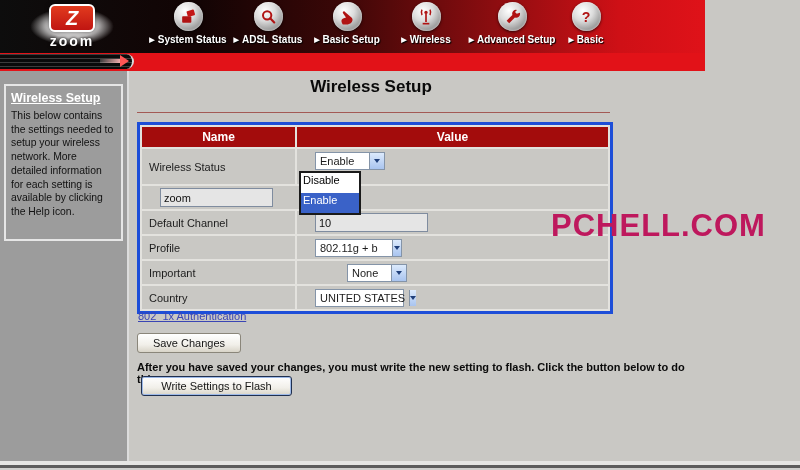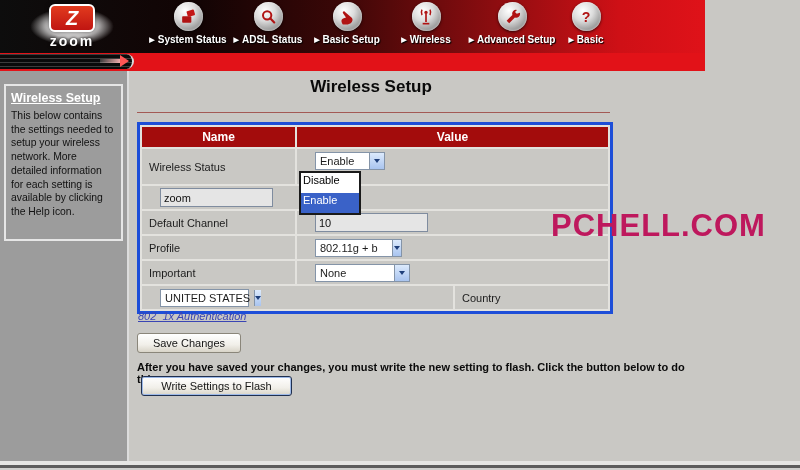--- a/index.html
+++ b/index.html
@@ -73,21 +73,21 @@
 
   .droplist { position:absolute; left:2px; top:22px; width:62px; background:#fff; border:2px solid #1a1a1a;
     z-index:20; font-size:11px; cursor:pointer; }
   .droplist .opt { height:20px; line-height:14px; padding-left:2px; color:#000; }
   .droplist .opt.sel { background:#3a62c8; color:#fff; }
 
   .xpinput { height:19px; width:113px; border:1px solid #7f8c9f; background:#e5e5e5; font-size:11px;
     padding:0 3px; color:#111; }
 
   .auth-link { position:absolute; left:7px; top:239px; font-size:11px; color:#3a45b4;
-    text-decoration:underline; cursor:pointer;font-style:italic; }
+    text-decoration:underline; cursor:pointer; }
 
   .btn { position:absolute; height:20px; font-size:11px; color:#151515; text-align:center;
     background:linear-gradient(#ffffff,#f1efe9 60%,#d8d4c8); border:1px solid #8a867a; border-radius:3px; cursor:pointer; }
   .btn-save { left:6px; top:262px; width:104px; }
   .btn-write { left:10px; top:305px; width:151px; border:1px solid #20304f;
     box-shadow:inset 0 0 0 1px #9db9e8; }
 
   .flash-note { position:absolute; left:6px; top:290px; width:560px; font-size:11px; font-weight:bold; color:#0a0a0a; }
 
   .watermark { position:absolute; left:420px; top:137px; font-size:31px; font-weight:bold;
@@ -231,39 +231,39 @@
           <span class="arrow">
               <i></i>
             </span>
         </div>
       </div>
     </div>
 
     <div class="tr r">
       <div class="td name">Important</div>
       <div class="td val">
-        <div class="xpsel" style="width:95px;">
+        <div class="xpsel" style="width:60px;margin-left:32px;">
           <span class="txt">None</span>
           <span class="arrow">
               <i></i>
             </span>
         </div>
       </div>
     </div>
 
     <div class="tr r">
+      <div class="td name">Country</div>
       <div class="td val">
         <div class="xpsel" style="width:89px;">
           <span class="txt">UNITED STATES</span>
           <span class="arrow">
               <i></i>
             </span>
         </div>
       </div>
-      <div class="td name">Country</div>
     </div>
   </div>
 
   <a class="auth-link">802_1x Authentication</a>
 
   <button class="btn btn-save">Save Changes</button>
 
   <div class="flash-note">After you have saved your changes, you must write the new setting to flash. Click the button below to do this.</div>
 
   <button class="btn btn-write">Write Settings to Flash</button>

